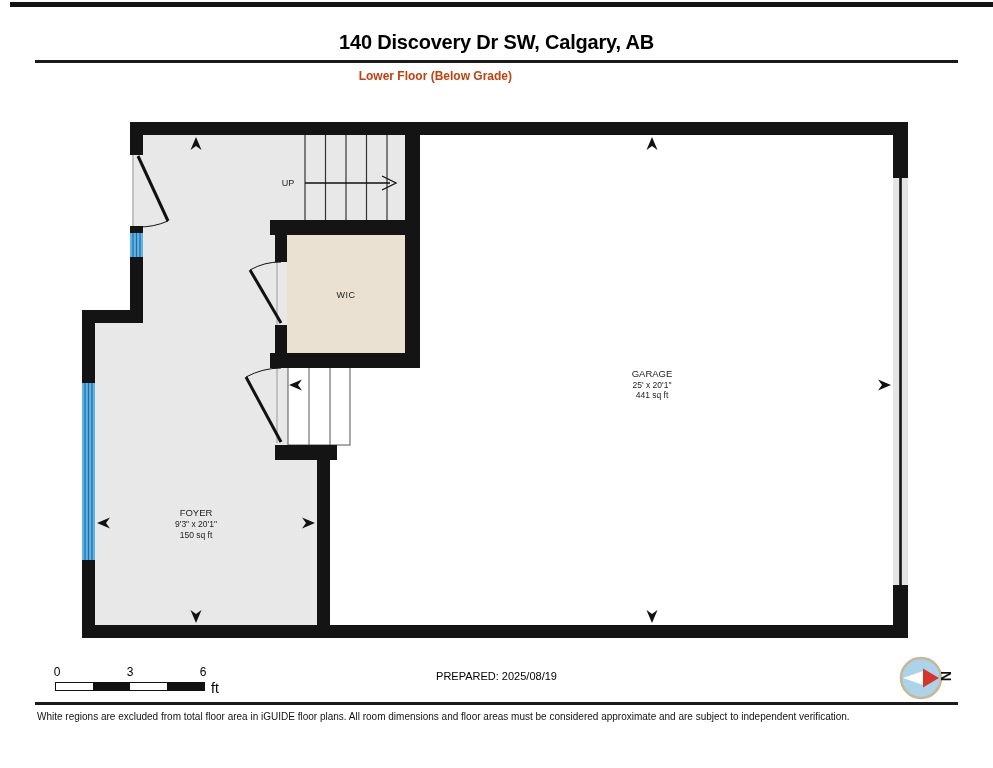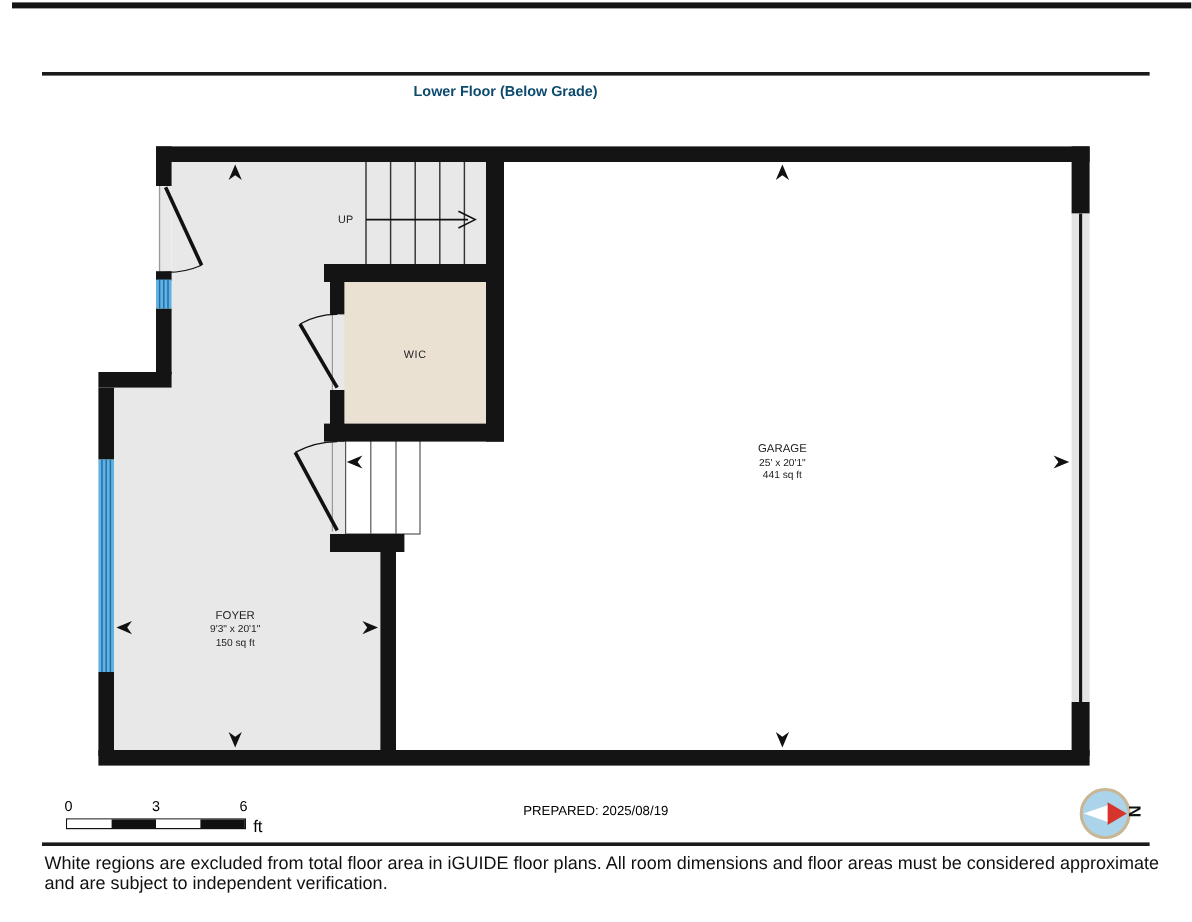--- a/index.html
+++ b/index.html
@@ -6,40 +6,41 @@
   .page{
     position:relative;width:993px;height:768px;background:#fff;overflow:hidden;
     font-family:"Liberation Sans", sans-serif;color:#111;
   }
   .abs{position:absolute;}
   .top-bar{left:10px;top:2px;width:983px;height:5px;background:#141414;}
   .title{left:0;right:0;top:31px;text-align:center;font-size:20px;font-weight:bold;letter-spacing:-0.2px;color:#000;}
   .rule{left:35px;width:923px;height:3px;background:#1a1a1a;}
   .rule-top{top:60px;}
   .rule-bottom{top:702px;}
-  .floor-label{left:0;top:69px;width:498px;text-align:right;font-size:12px;font-weight:bold;color:#0c4a6e;}
+  .floor-label{left:0;top:69px;width:498px;text-align:right;font-size:12px;font-weight:bold;color:#c2410c;padding-left:14px;}
   .area-lines{left:507px;top:69px;font-size:11.5px;line-height:15.2px;color:#000;}
   .plan-svg{left:0;top:0;width:993px;height:768px;}
   .scale-tick{top:665px;font-size:12px;transform:translateX(-50%);color:#000;}
   .scale-bar{left:55px;top:682px;width:150px;height:9px;border:1.4px solid #111;box-sizing:border-box;display:flex;}
   .scale-bar span{flex:1 1 25%;height:100%;}
   .seg-w{background:#fff;}
   .seg-b{background:#111;}
   .scale-unit{left:211px;top:680px;font-size:14px;color:#000;}
   .prepared{left:0;right:0;top:670px;text-align:center;font-size:11px;color:#000;}
   .compass{left:896px;top:655px;width:70px;height:48px;}
   .compass-n{left:941px;top:668px;font-size:14px;font-weight:bold;transform:rotate(90deg);color:#111;}
-  .disclaimer{left:37px;top:711px;width:930px;font-size:15px;color:#111;}
+  .disclaimer{left:37px;top:711px;width:930px;font-size:10px;color:#111;}
 </style>
 </head>
 <body>
 
 <div class="page">
 
   <div class="abs top-bar"></div>
+  <div class="abs title">140 Discovery Dr SW, Calgary, AB</div>
   <div class="abs rule rule-top"></div>
   <div class="abs floor-label">Lower Floor (Below Grade)</div>
 
   <svg class="abs plan-svg" viewBox="0 0 993 768">
 
     <path fill="#e8e8e8" d="M143,135 L407,135 L407,222 L277,222 L277,368 L288,368 L288,447 L319,447 L319,625 L95,625 L95,323 L143,323 Z"></path>
     <rect x="132" y="155" width="11" height="72" fill="#e8e8e8"></rect>
     <rect x="276" y="262" width="12" height="63" fill="#e8e8e8"></rect>
 
     <rect x="287" y="235" width="118" height="118" fill="#eae1d3"></rect>

